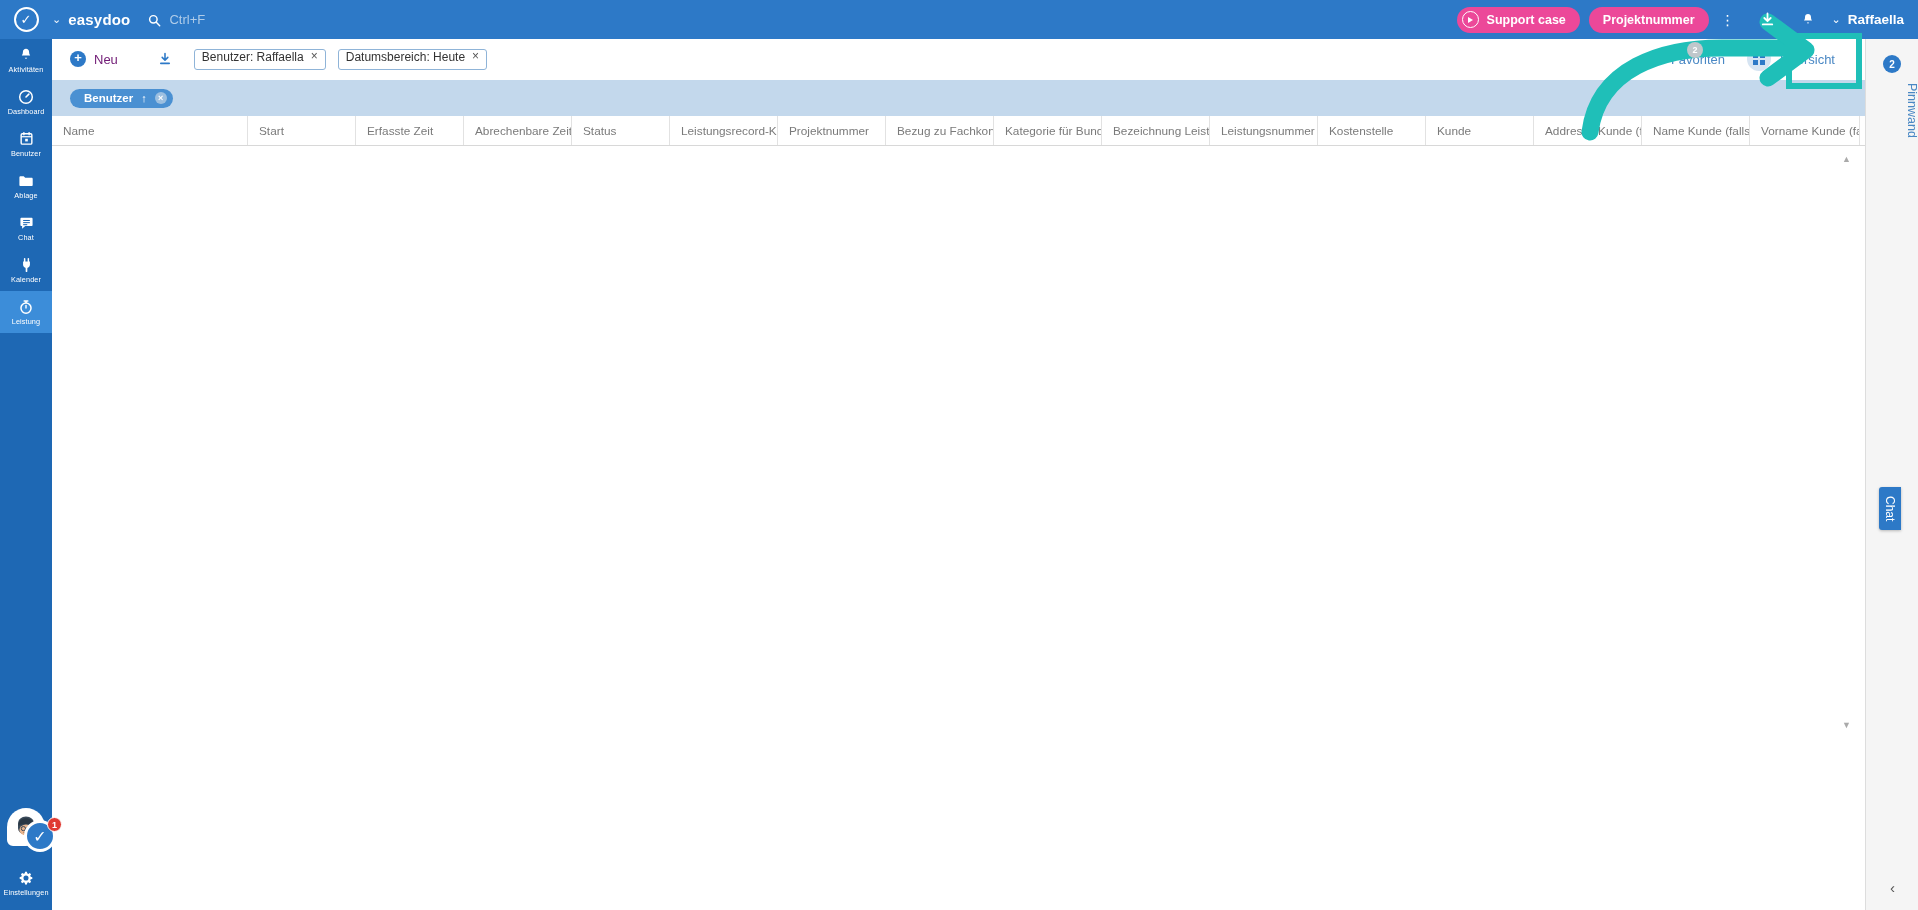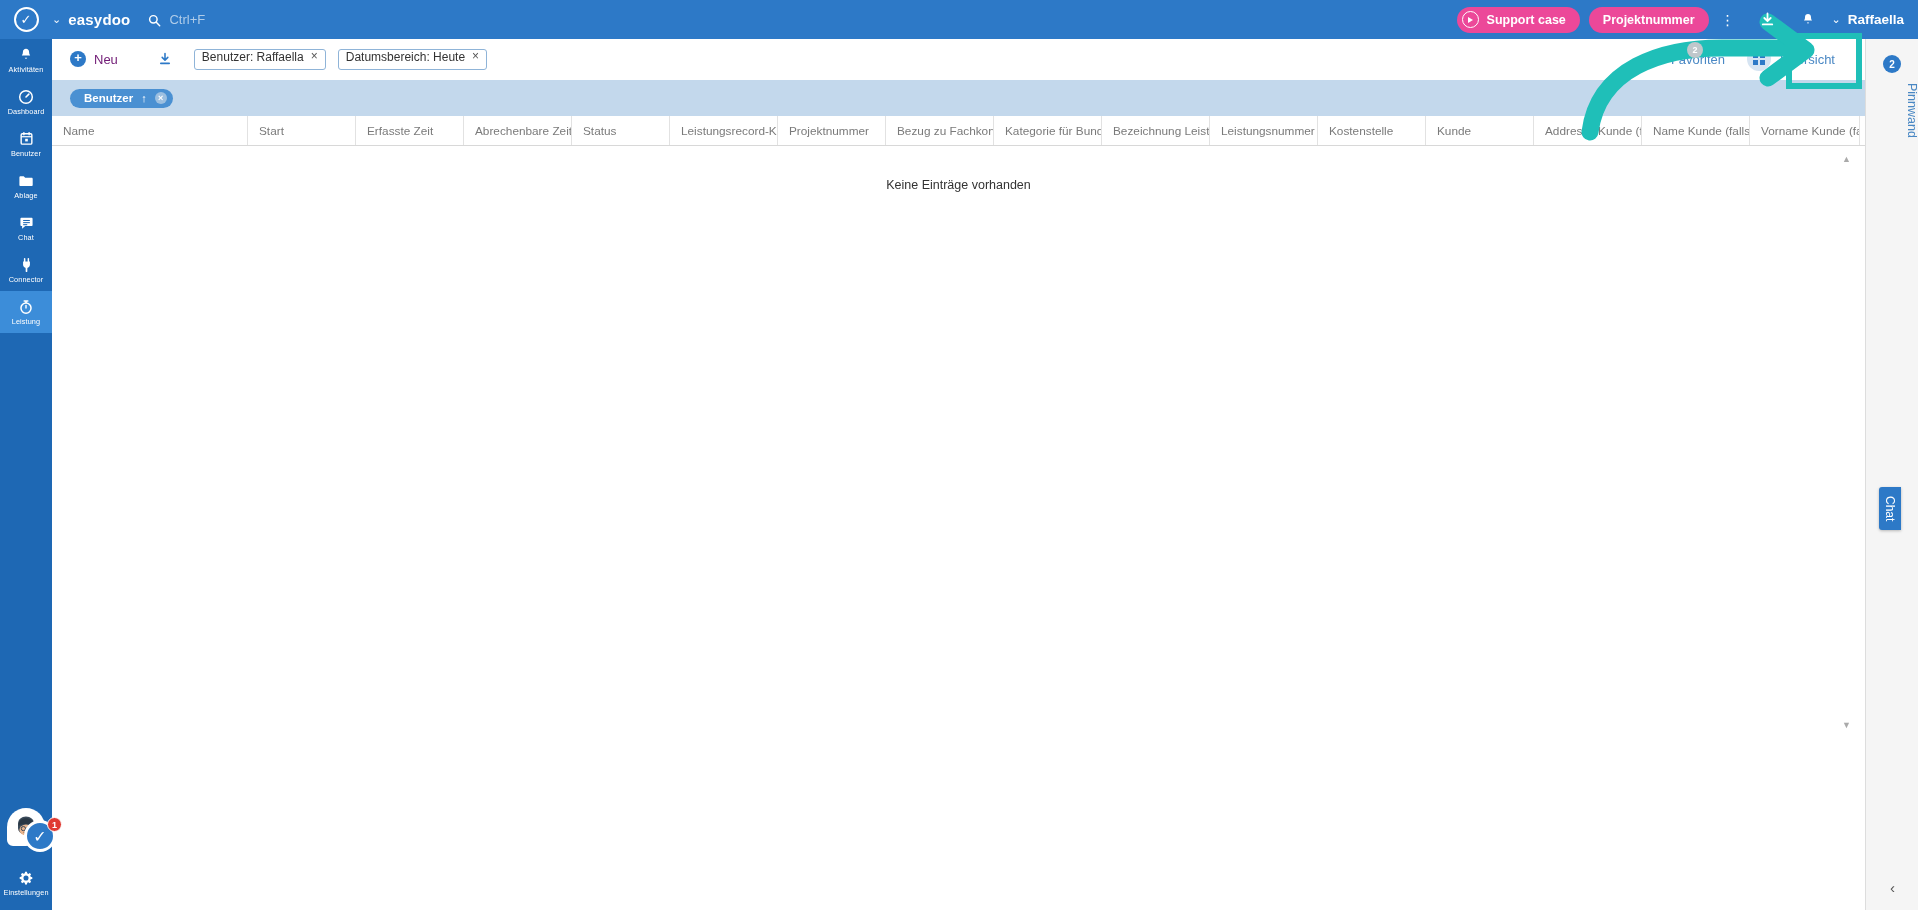--- a/index.html
+++ b/index.html
@@ -313,21 +313,21 @@
 
     <div class="nav-item">
       <span class="nav-ico">
         <svg width="13" height="16" viewBox="0 0 14 16">
             <path d="M3.3 4.2h7.4v3.6c0 2-1.7 3.6-3.7 3.6s-3.7-1.6-3.7-3.6z" fill="#fff"></path>
             <line x1="5" y1="1.3" x2="5" y2="4.2" stroke="#fff" stroke-width="1.6" stroke-linecap="round"></line>
             <line x1="9" y1="1.3" x2="9" y2="4.2" stroke="#fff" stroke-width="1.6" stroke-linecap="round"></line>
             <line x1="7" y1="11.4" x2="7" y2="14.6" stroke="#fff" stroke-width="1.8" stroke-linecap="round"></line>
           </svg>
       </span>
-      <span class="nav-lbl">Connector</span>
+      <span class="nav-lbl">Kalender</span>
     </div>
 
     <div class="nav-item active">
       <span class="nav-ico">
         <svg width="14" height="16" viewBox="0 0 15 16">
             <circle cx="7.5" cy="9.2" r="5.4" fill="none" stroke="#fff" stroke-width="1.6"></circle>
             <line x1="7.5" y1="6.3" x2="7.5" y2="9.2" stroke="#fff" stroke-width="1.5" stroke-linecap="round"></line>
             <line x1="5.6" y1="1.6" x2="9.4" y2="1.6" stroke="#fff" stroke-width="1.7" stroke-linecap="round"></line>
             <line x1="7.5" y1="1.6" x2="7.5" y2="3.6" stroke="#fff" stroke-width="1.7"></line>
           </svg>
@@ -418,21 +418,20 @@
         <div class="th" style="width: 108px;">Bezug zu Fachkonz...</div>
         <div class="th" style="width: 108px;">Kategorie für Bund ...</div>
         <div class="th" style="width: 108px;">Bezeichnung Leistu...</div>
         <div class="th" style="width: 108px;">Leistungsnummer L...</div>
         <div class="th" style="width: 108px;">Kostenstelle</div>
         <div class="th" style="width: 108px;">Kunde</div>
         <div class="th" style="width: 108px;">Addresse Kunde (fal...</div>
         <div class="th" style="width: 108px;">Name Kunde (falls ...</div>
         <div class="th" style="width: 110px;">Vorname Kunde (fal...</div>
       </div>
-    <div class="empty-msg">Keine Einträge vorhanden</div>
     <div class="scroll-up">▲</div>
     <div class="scroll-dn">▼</div>
   </div>
 
   <div class="rail">
     <div class="rail-badge">2</div>
     <div class="rail-pin">Pinnwand</div>
     <div class="rail-chat">Chat</div>
     <div class="rail-collapse">‹</div>
   </div>

